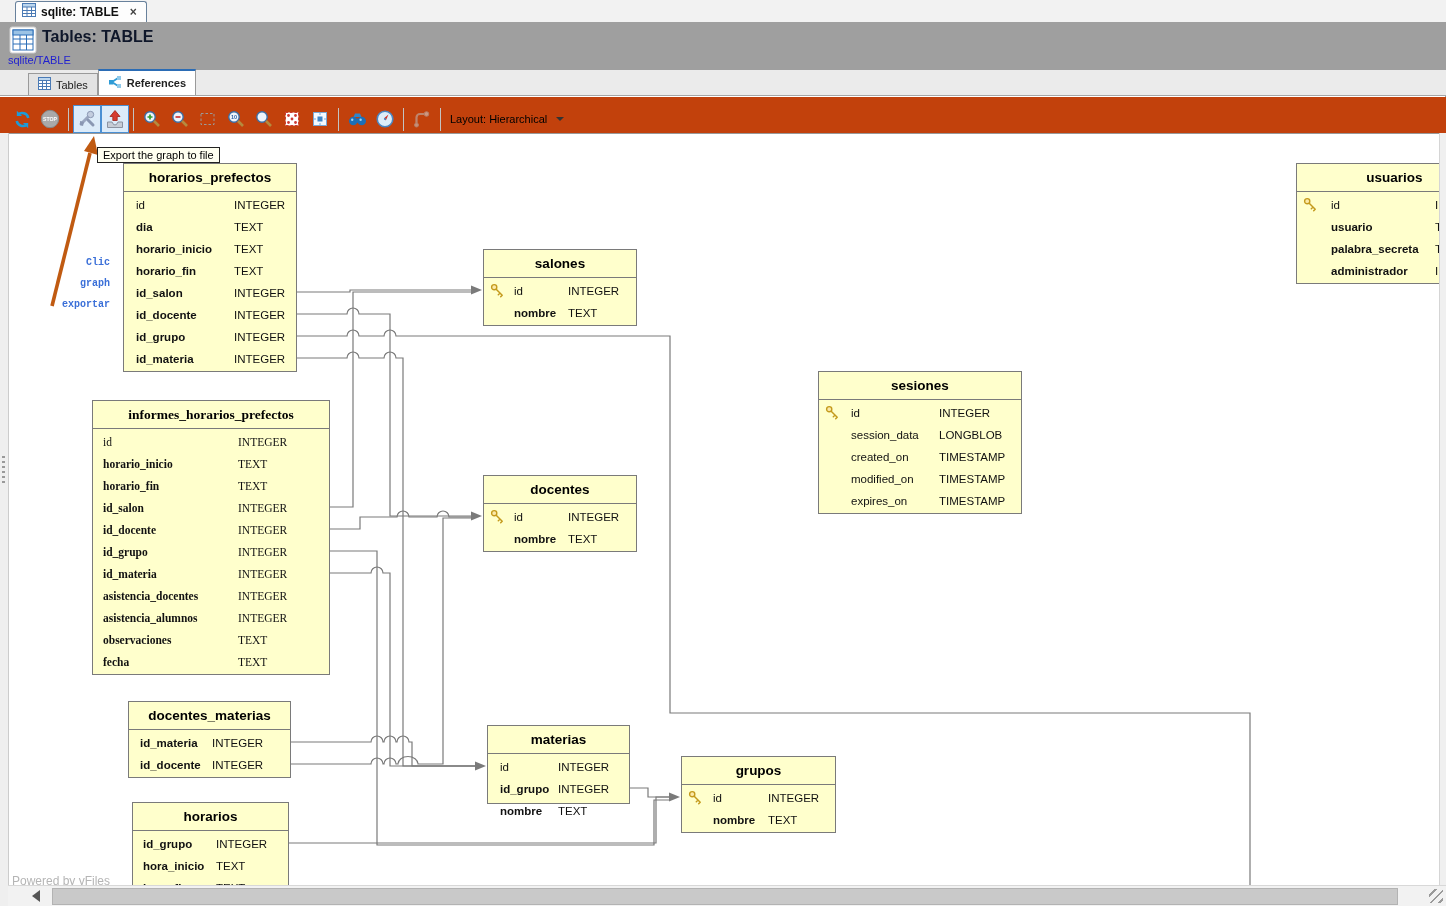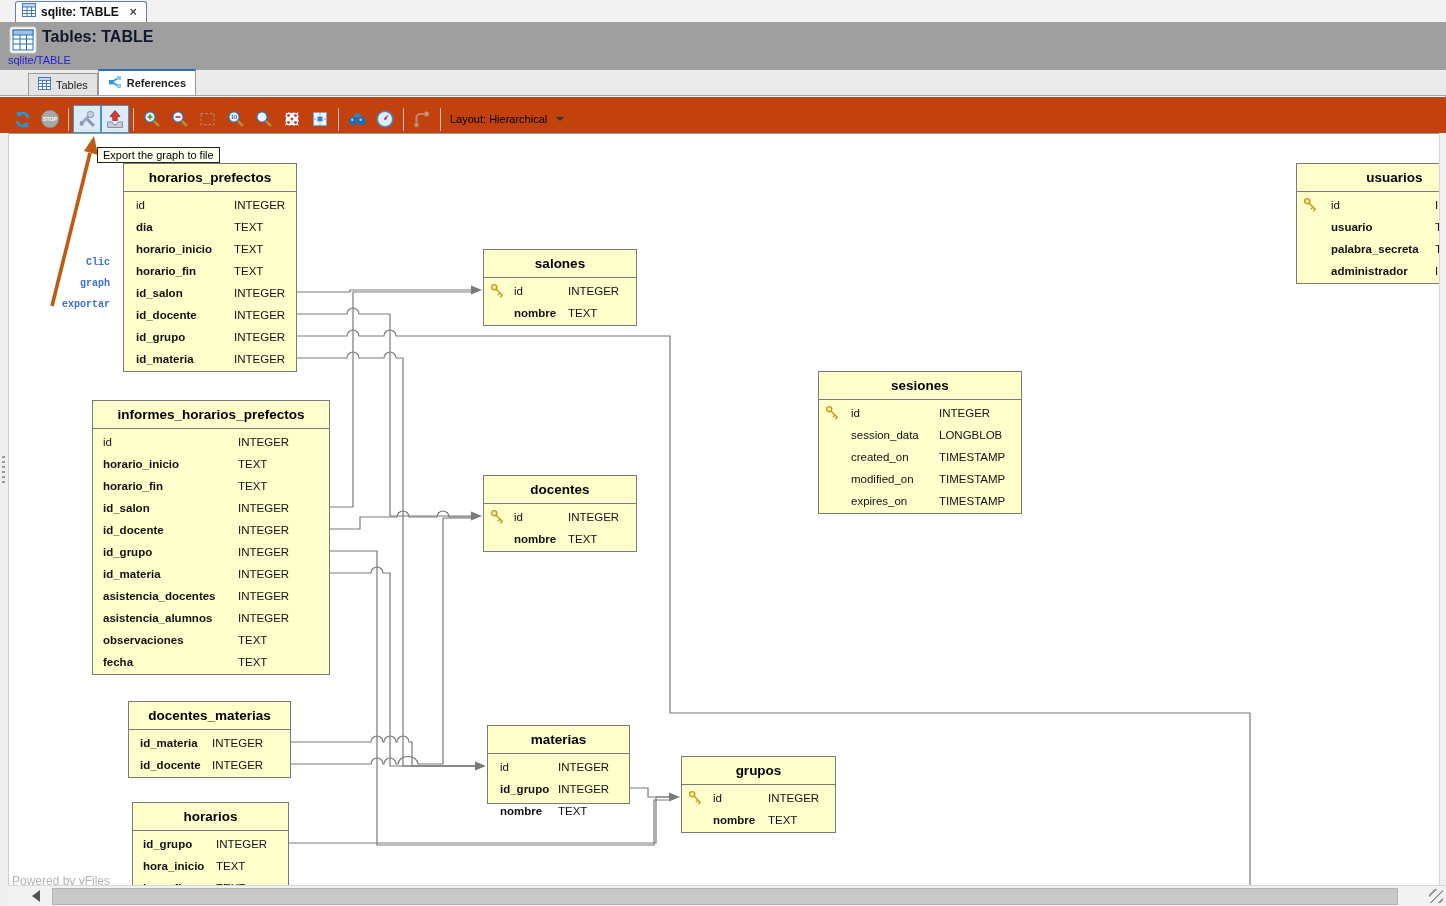--- a/index.html
+++ b/index.html
@@ -372,21 +372,21 @@
       <div class="erow">
         <span class="cname" style="left: 32px;">modified_on</span>
         <span class="ctype" style="left: 120px;">TIMESTAMP</span>
       </div>
       <div class="erow">
         <span class="cname" style="left: 32px;">expires_on</span>
         <span class="ctype" style="left: 120px;">TIMESTAMP</span>
       </div>
     </div>
   </div>
-<div class="entity" style="left: 92px; top: 400px; width: 238px; height: 275px; background: rgb(255, 255, 204);">
+<div class="entity" style="left: 92px; top: 400px; width: 238px; height: 275px; background: rgb(255, 255, 204); font-family: Liberation Serif, serif;">
     <div class="etitle">informes_horarios_prefectos</div>
     <div class="erows">
       <div class="erow">
         <span class="cname" style="left: 10px;">id</span>
         <span class="ctype" style="left: 145px;">INTEGER</span>
       </div>
       <div class="erow">
         <span class="cname bold" style="left: 10px;">horario_inicio</span>
         <span class="ctype" style="left: 145px;">TEXT</span>
       </div>

